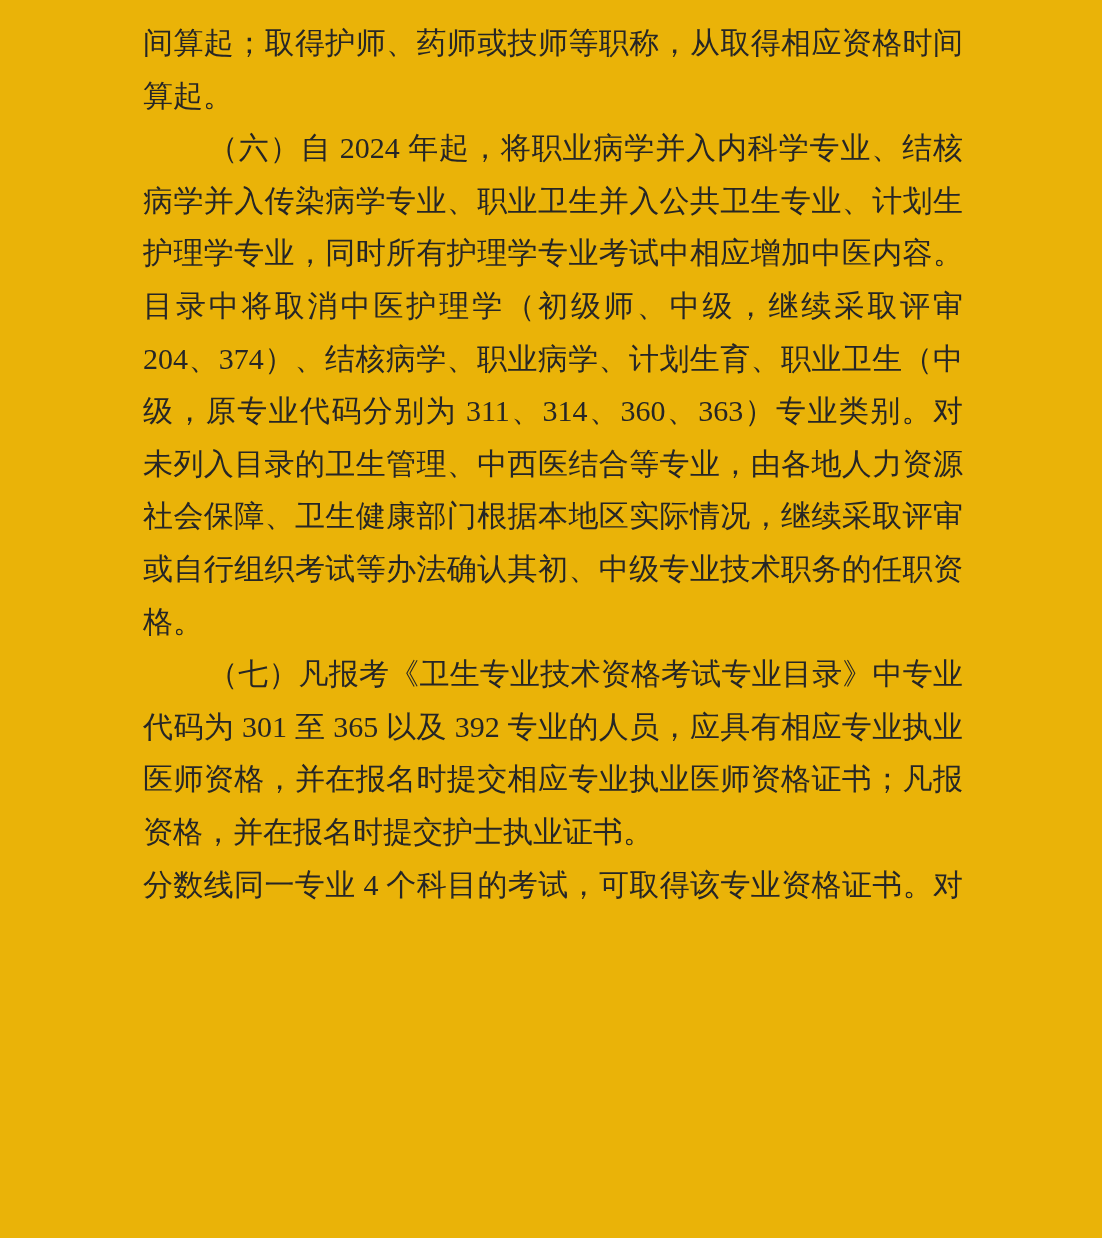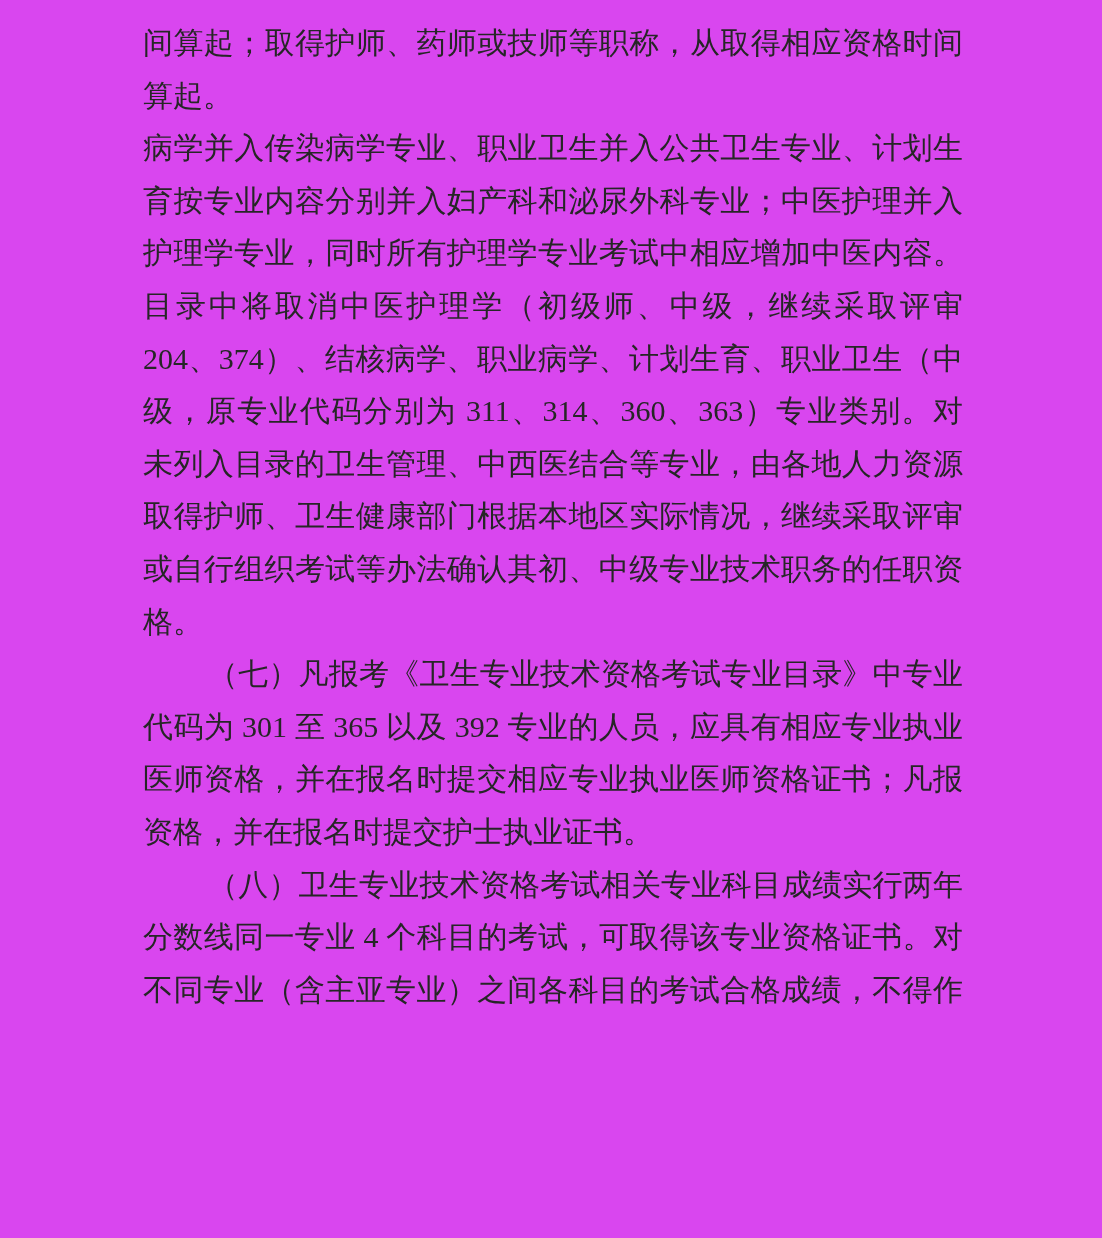--- a/index.html
+++ b/index.html
@@ -9,21 +9,21 @@
   body {
     width: 1102px;
     height: 1238px;
     overflow: hidden;
     background: #ffffff;
   }
   .page {
     position: relative;
     width: 1102px;
     height: 1238px;
-    background: #d946ef;
+    background: #eab308;
     font-family: "Liberation Serif", serif;
   }
   .text-block {
     position: absolute;
     left: 143px;
     top: 17px;
     width: 820px;
   }
   .line {
     height: 52.6px;
@@ -44,31 +44,29 @@
     text-indent: 65px;
   }
 </style>
 </head>
 <body>
 
 <div class="page">
   <div class="text-block" id="lines-container">
       <div class="line">间算起；取得护师、药师或技师等职称，从取得相应资格时间</div>
       <div class="line short">算起。</div>
+      <div class="line indent">（六）自 2024 年起，将职业病学并入内科学专业、结核</div>
       <div class="line">病学并入传染病学专业、职业卫生并入公共卫生专业、计划生</div>
-      <div class="line">育按专业内容分别并入妇产科和泌尿外科专业；中医护理并入</div>
       <div class="line">护理学专业，同时所有护理学专业考试中相应增加中医内容。</div>
       <div class="line">目录中将取消中医护理学（初级师、中级，继续采取评审</div>
       <div class="line">204、374）、结核病学、职业病学、计划生育、职业卫生（中</div>
       <div class="line">级，原专业代码分别为 311、314、360、363）专业类别。对</div>
       <div class="line">未列入目录的卫生管理、中西医结合等专业，由各地人力资源</div>
-      <div class="line">取得护师、卫生健康部门根据本地区实际情况，继续采取评审</div>
+      <div class="line">社会保障、卫生健康部门根据本地区实际情况，继续采取评审</div>
       <div class="line">或自行组织考试等办法确认其初、中级专业技术职务的任职资</div>
       <div class="line short">格。</div>
       <div class="line indent">（七）凡报考《卫生专业技术资格考试专业目录》中专业</div>
       <div class="line">代码为 301 至 365 以及 392 专业的人员，应具有相应专业执业</div>
       <div class="line">医师资格，并在报名时提交相应专业执业医师资格证书；凡报</div>
       <div class="line short">资格，并在报名时提交护士执业证书。</div>
-      <div class="line indent">（八）卫生专业技术资格考试相关专业科目成绩实行两年</div>
       <div class="line">分数线同一专业 4 个科目的考试，可取得该专业资格证书。对</div>
-      <div class="line">不同专业（含主亚专业）之间各科目的考试合格成绩，不得作</div>
     </div>
 </div>
 
 </body></html>

